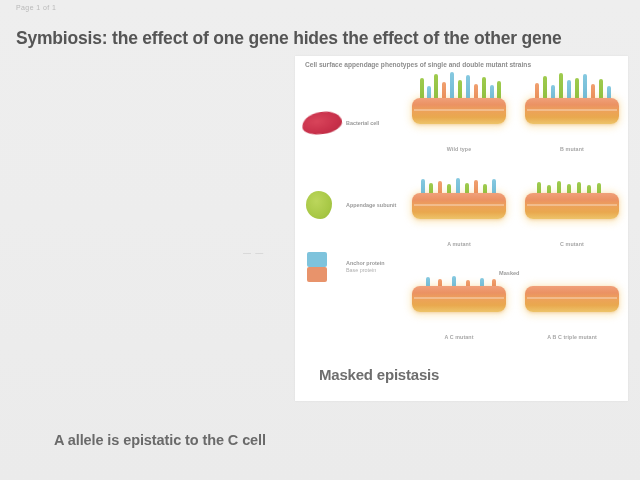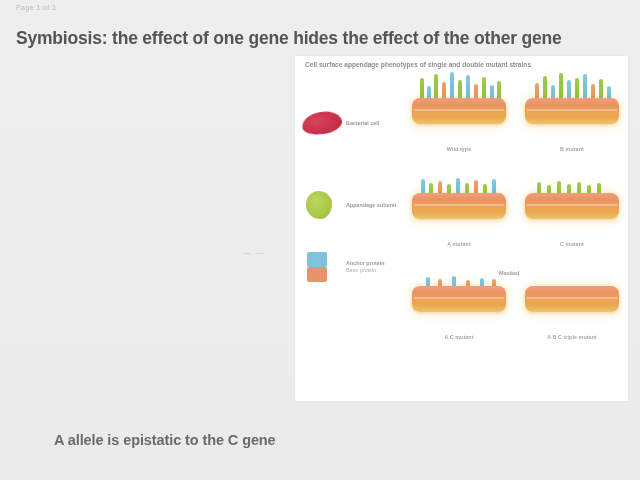--- a/index.html
+++ b/index.html
@@ -269,21 +269,21 @@
 <body>
 
 <div id="page">
 
   <div id="kicker">Page 1 of 1</div>
 
   <div id="headline">Symbiosis: the effect of one gene hides the effect of the other gene</div>
 
   <div id="statement-marker">— —</div>
 
-  <div id="bottom-caption">A allele is epistatic to the C gene</div>
+  <div id="bottom-caption">A allele is epistatic to the C cell</div>
 
   <div id="figure-card">
 
     <div id="figure-title">Cell surface appendage phenotypes of single and double mutant strains</div>
 
     <div id="legend">
 
       <div class="legend-row">
         <div class="legend-swatch">
           <div class="blob-red"></div>
@@ -402,18 +402,19 @@
       <div class="panel" style="left:113px; top:188px;">
         <div class="cell">
           <div class="glow"></div>
           <div class="membrane"></div>
         </div>
         <div class="panel-label">A B C triple mutant</div>
       </div>
 
     </div>
 
+    <div id="figure-footer">Masked epistasis</div>
 
   </div>
 
   <div id="edge-strip"></div>
 
 </div>
 
 </body></html>

